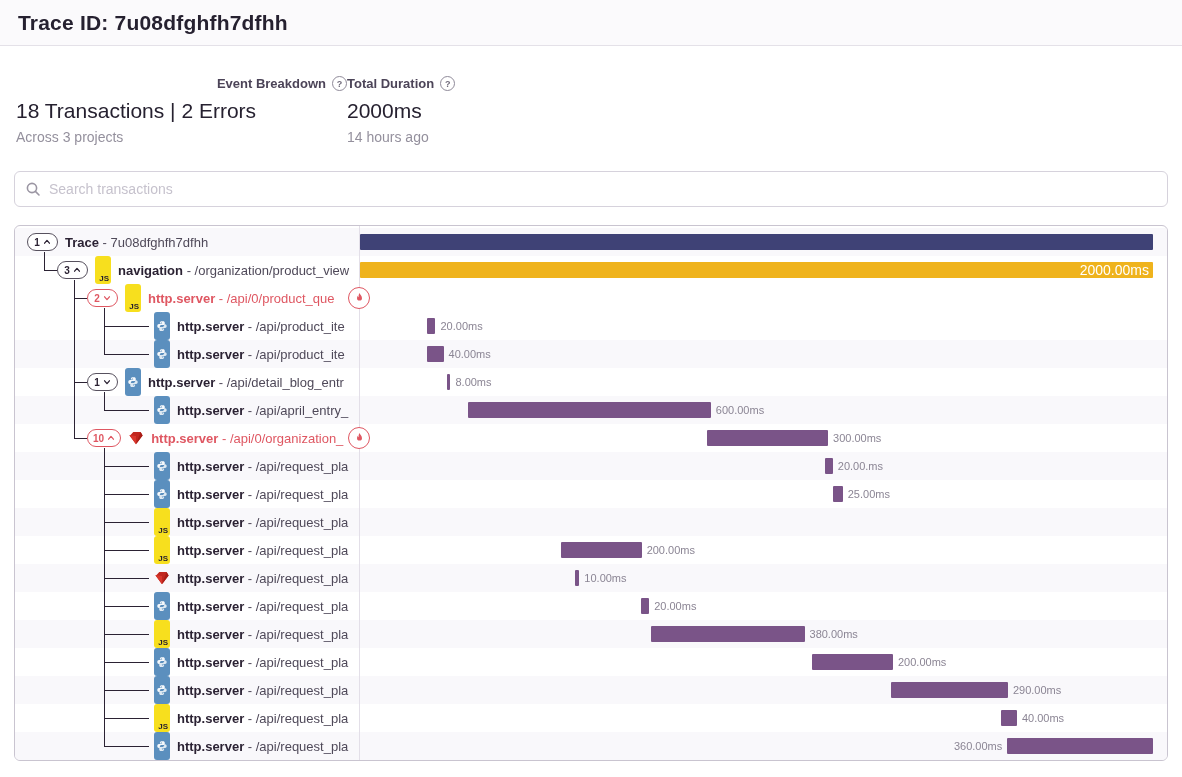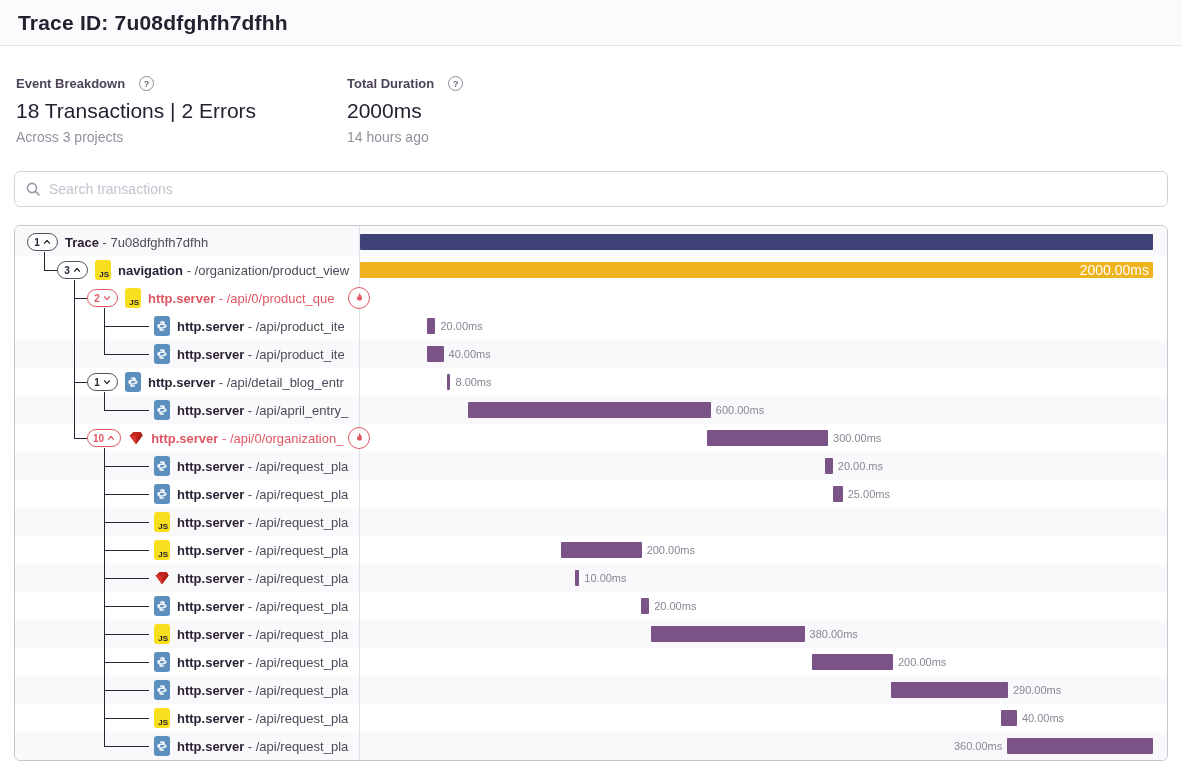--- a/index.html
+++ b/index.html
@@ -5,21 +5,21 @@
   * { margin:0; padding:0; box-sizing:border-box; }
   html,body { width:1182px; height:777px; background:#fff; font-family:"Liberation Sans", sans-serif; color:#2b2233; overflow:hidden; }
 
   
   .page-header { height:46px; background:#fbfafc; border-bottom:1px solid #e4e1e8; display:flex; align-items:center; padding:0 18px; }
   .page-title { font-size:21px; font-weight:700; letter-spacing:.2px; color:#262130; }
 
   
   .meta { display:flex; padding:30px 16px 26px; }
   .meta-col1 { width:331px; }
-  .meta-label { font-size:13px; font-weight:700; color:#4c4458; display:flex; align-items:center; gap:14px; }
+  .meta-label { font-size:13px; font-weight:700; color:#4c4458; display:flex; align-items:center; gap:6px;justify-content:flex-end; }
   .help { width:15px; height:15px; border:1.3px solid #8f8a99; border-radius:50%; color:#6f6a7a; font-size:9px; font-weight:700; display:inline-flex; align-items:center; justify-content:center; }
   .meta-value { font-size:21px; font-weight:500; color:#262130; margin-top:8px; }
   .meta-sub { font-size:14px; color:#94909d; margin-top:6px; }
 
   
   .search-wrap { margin:0 14px 18px; }
   .search-box { height:36px; border:1px solid #d6d2dc; border-radius:6px; display:flex; align-items:center; padding:0 10px; gap:8px; background:#fff; }
   .search-box input { border:none; outline:none; flex:1; font-size:14px; color:#2b2233; font-family:"Liberation Sans", sans-serif; }
   .search-box input::placeholder { color:#c6c2cd; }
 
@@ -28,21 +28,21 @@
   .trace-rows { position:absolute; inset:0; padding-top:2px; }
   .trace-row { position:relative; height:28px; width:100%; }
   .tree-cell { position:absolute; left:0; top:0; bottom:0; width:344px; display:flex; align-items:center; gap:7px; overflow:hidden; z-index:2; }
   .divider { position:absolute; left:344px; top:0; bottom:0; width:1px; background:#e3dfe8; z-index:1; }
   .chart-cell { position:absolute; left:345px; right:14px; top:0; bottom:0; }
 
   .pill { flex:0 0 auto; min-width:31px; height:18px; padding:0 5px; border:1.5px solid #57515e; border-radius:10px; background:#fff; display:inline-flex; align-items:center; justify-content:center; gap:3px; font-size:10px; font-weight:600; color:#2b2233; cursor:pointer; }
   .pill.err { border-color:#df5762; color:#df5762; }
   .pill svg { display:block; }
 
-  .plat-icon { flex:0 0 auto; width:16px; height:20px; border-radius:3px; position:relative;text-decoration:underline; }
+  .plat-icon { flex:0 0 auto; width:16px; height:28px; border-radius:3px; position:relative;text-decoration:underline; }
   .plat-js { background:#f7df1e; }
   .plat-js span { position:absolute; right:2px; bottom:1px; font-size:8px; font-weight:700; color:#241f2e; letter-spacing:0; }
   .plat-py { background:#5b8fbe; display:flex; align-items:center; justify-content:center; }
   .plat-rb { background:transparent; display:flex; align-items:center; justify-content:center; }
 
   .row-title { font-size:13px; white-space:nowrap; color:#4f4959; }
   .row-title b { color:#2b2233; font-weight:700; }
   .trace-row.error .row-title, .trace-row.error .row-title b { color:#df5762; }
 
   .fire-badge { position:absolute; left:333px; top:3px; width:22px; height:22px; border:1.5px solid #df5762; border-radius:50%; background:#fff; display:flex; align-items:center; justify-content:center; z-index:3; }

